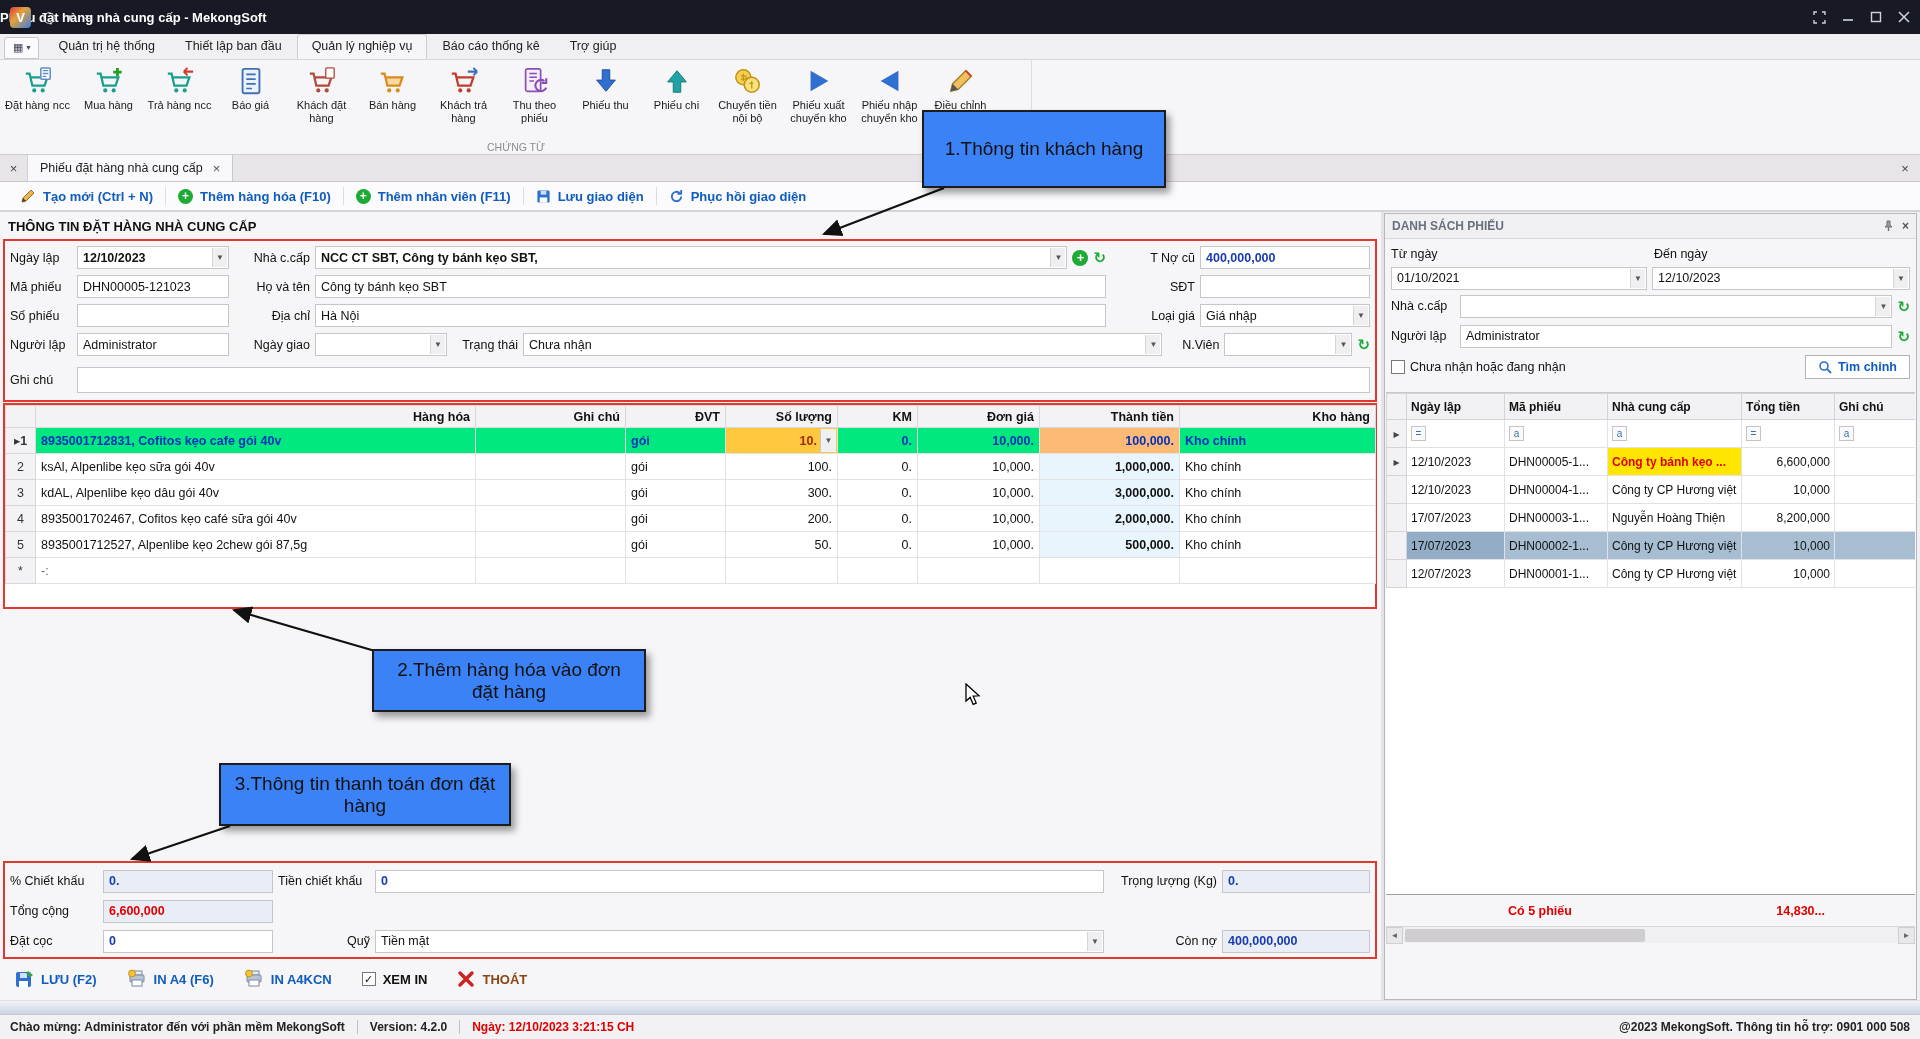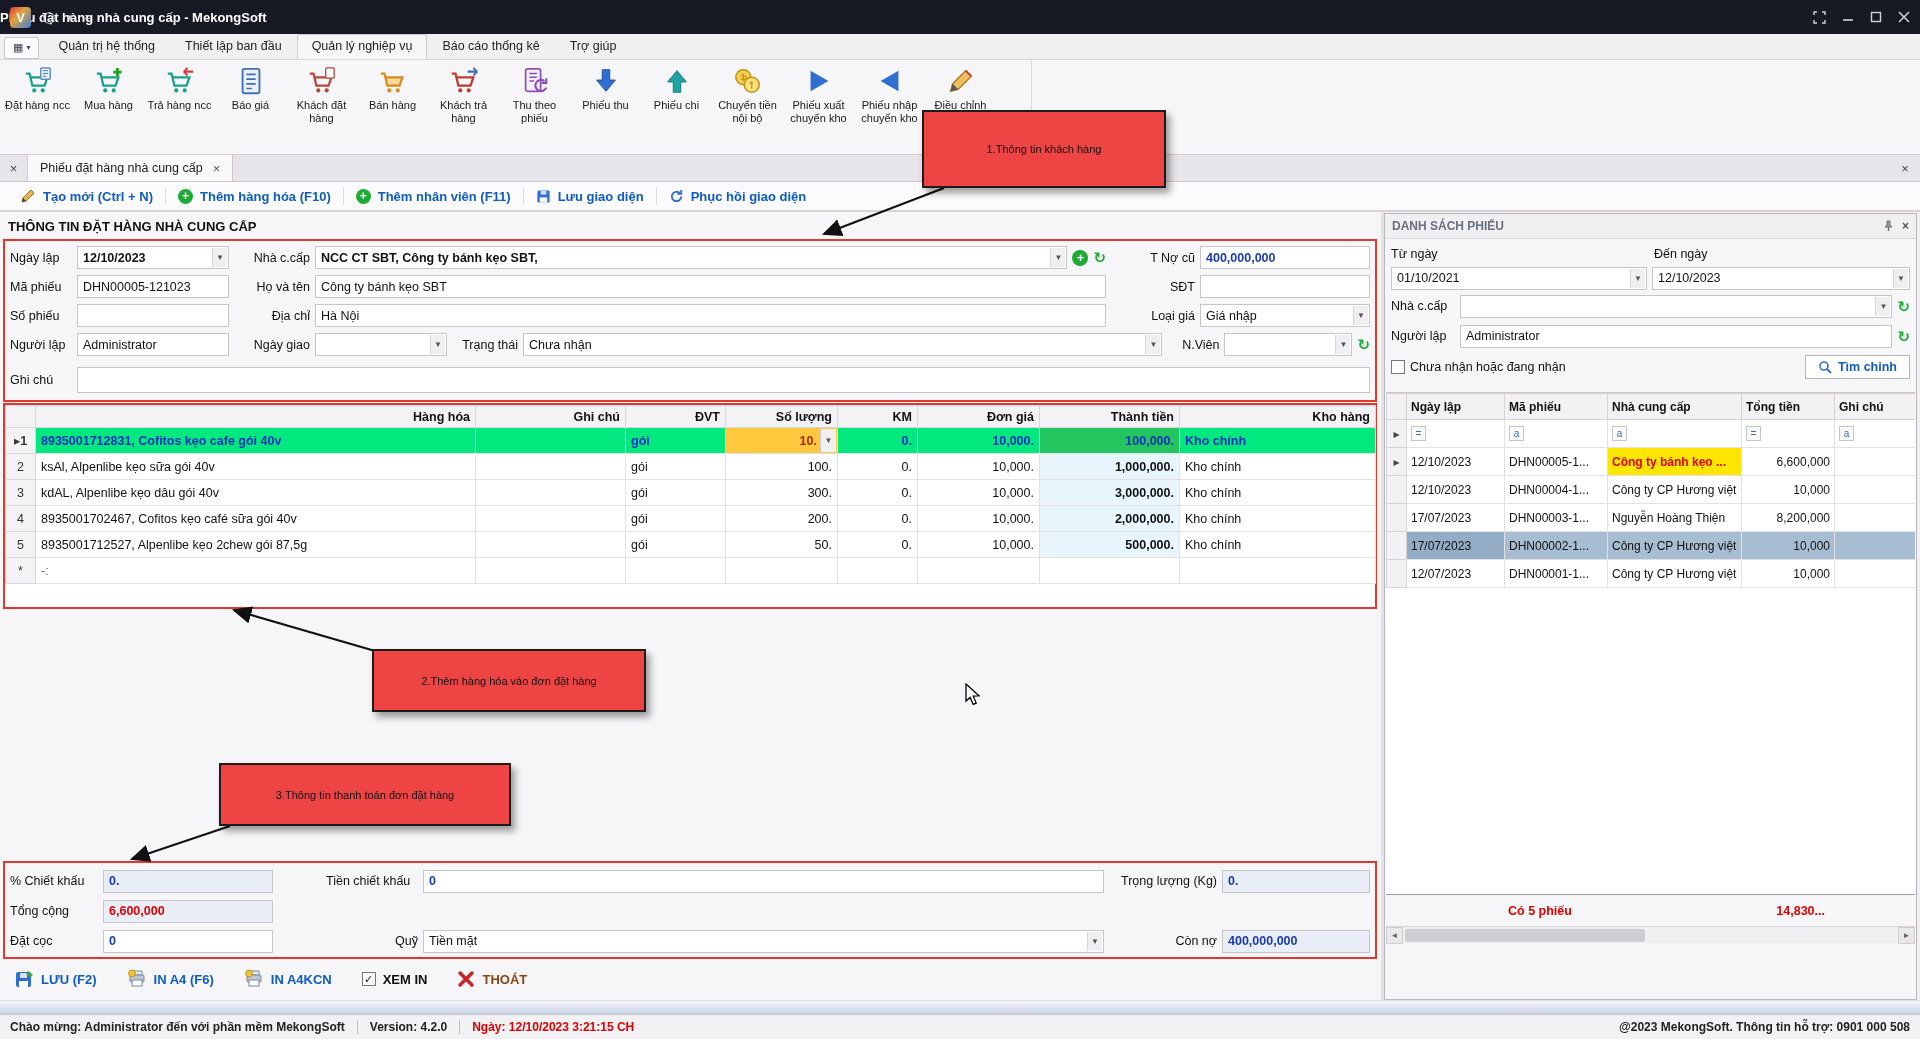--- a/index.html
+++ b/index.html
@@ -48,21 +48,21 @@
   .left-area { position:absolute; top:212px; left:0; width:1381px; height:789px; background:#f6f5f7; }
   .section-title { position:absolute; top:7px; left:8px; font-weight:bold; font-size:13px; color:#101010; }
   .red-box { position:absolute; border:2px solid #e0392e; }
   .form-box { top:27px; left:3px; width:1374px; height:163px; background:#f6f5f7; padding-top:2px; }
   .grid-box { top:191px; left:3px; width:1374px; height:206px; background:#fff; }
   .pay-box { top:649px; left:3px; width:1374px; height:98px; background:#f6f5f7; padding-top:3px; }
 
   .frow { display:flex; align-items:center; height:29px; padding:0 5px; gap:5px; }
   .flabel { font-size:12.5px; color:#111; flex:none; }
   .tr { text-align:right; }
-  .w62{width:62px;} .w66{width:66px;} .w76{width:76px;} .w84{width:84px;} .w52{width:52px;} .w88{width:88px;} .w92{width:92px;margin-left:48px;} .w108{width:108px;}
+  .w62{width:62px;} .w66{width:66px;} .w76{width:76px;} .w84{width:84px;} .w52{width:52px;} .w88{width:88px;} .w92{width:92px;} .w108{width:108px;}
   .fld { height:23px; background:#fff; border:1px solid #c6c6c6; display:flex; align-items:center; padding:0 5px; font-size:12.5px; position:relative; overflow:hidden; flex:none; }
   .fld .val { white-space:nowrap; overflow:hidden; }
   .flex1 { flex:1 1 auto; }
   .f152{width:152px;} .f170{width:170px;} .f132{width:132px;} .f128{width:128px;} .f148{width:148px;}
   .combo { padding-right:18px; }
   .combo .arr { position:absolute; right:1px; top:1px; bottom:1px; width:15px; background:#efeef0; border-left:1px solid #d5d5d5; display:flex; align-items:center; justify-content:center; font-size:8px; color:#555; }
   .rnum { }
   .bold { font-weight:bold; }
   .blue { color:#1a3bb0; }
   .redv { color:#e00000; }
@@ -75,21 +75,21 @@
   table.grid { border-collapse:collapse; width:1370px; table-layout:fixed; background:#fff; font-size:12.5px; }
   .grid th { background:#f3f2f4; border:1px solid #d9d7db; font-weight:bold; text-align:right; padding:1px 5px; height:22px; color:#111; }
   .grid td { border:1px solid #e3e1e5; padding:1px 5px; height:26px; white-space:nowrap; overflow:hidden; }
   .grid td.num { text-align:right; }
   .grid td.rowind { background:#f3f2f4; text-align:center; color:#333; border-color:#d9d7db; padding:1px 2px; }
   .grid tr.sel td { background:#00e87e; color:#0030c0; font-weight:bold; }
   .grid tr.sel td.rowind { background:#f3f2f4; color:#333; }
   .grid tr.sel td.qtyhl { background:#ffc83d; color:#a52a00; position:relative; padding-right:20px; }
   .qty-arr { position:absolute; right:1px; top:1px; bottom:1px; width:16px; background:#f0f0f0; border-left:1px solid #c9c9c9; color:#555; font-size:8px; display:flex; align-items:center; justify-content:center; }
   .grid td.ttcol { background:#e9f5fc; font-weight:bold; }
-  .grid tr.sel td.ttcol { background:#22c55e; }
+  .grid tr.sel td.ttcol { background:#fdba74; }
   .grid td.muted { color:#666; }
 
   
   .prow { display:flex; align-items:center; height:30px; padding:0 5px; gap:5px; }
 
   
   .btn-bar { position:absolute; top:751px; left:0; width:1377px; height:32px; display:flex; align-items:center; gap:30px; padding-left:14px; }
   .fbtn { display:flex; align-items:center; gap:7px; font-weight:bold; color:#0f5cc0; font-size:13px; }
   .fbtn.dark { color:#111; }
   .fbtn.exit { color:#8b4513; }
@@ -120,21 +120,21 @@
   .search-btn { margin-left:auto; display:flex; align-items:center; gap:6px; height:24px; padding:0 12px; background:#fff; border:1px solid #b5b3b7; color:#0f5cc0; font-weight:bold; font-size:12.5px; }
 
   
   .win-gradient { position:absolute; bottom:25px; left:0; right:0; height:14px; background:linear-gradient(to bottom,#f4f3f5,#c8d4e8); border-top:1px solid #e2e0e4; }
   .statusbar { position:absolute; bottom:0; left:0; right:0; height:25px; background:#f2f1f3; border-top:1px solid #c9c7cb; display:flex; align-items:center; font-size:12px; font-weight:bold; color:#222; padding:0 10px; gap:12px; }
   .sb-sep { width:1px; height:14px; background:#c2c0c4; }
   .sb-date { color:#e00000; }
   .sb-right { margin-left:auto; }
 
   
-  .callout { position:absolute; background:#ef4444; border:2px solid #1c1c1c; box-shadow:4px 5px 7px rgba(0,0,0,.38); display:flex; align-items:center; justify-content:center; font-size:11px; color:#111; z-index:60; padding:20px 10px; text-align:center; }
+  .callout { position:absolute; background:#3b82f6; border:2px solid #1c1c1c; box-shadow:4px 5px 7px rgba(0,0,0,.38); display:flex; align-items:center; justify-content:center; font-size:19px; color:#111; z-index:60; padding:20px 10px; text-align:center; }
   #co1 { left:922px; top:110px; width:244px; height:78px; }
   #co2 { left:372px; top:649px; width:274px; height:63px; }
   #co3 { left:219px; top:763px; width:292px; height:63px; }
   .overlay { position:absolute; left:0; top:0; z-index:55; pointer-events:none; }
   .cursor { position:absolute; left:962px; top:683px; z-index:70; pointer-events:none; }
 
   .vdiv { position:absolute; top:212px; left:1381px; width:3px; bottom:39px; background:#e4e2e6; }
 </style>
 </head>
 <body>
@@ -321,20 +321,21 @@
           <span class="ic">
               <svg viewBox="0 0 32 32">
                 <path d="M5 27l2-8L21 5l6 6L13 25z" fill="#f0c060" stroke="#a87d28" stroke-width="1.6"></path>
                 <path d="M5 27l8-2-6-6z" fill="#555"></path>
                 <path d="M21 5l6 6" stroke="#d23b2e" stroke-width="2"></path>
               </svg>
             </span>
           <span>Điều chỉnh tồn</span>
         </div>
       </div>
+      <div class="rb-caption">CHỨNG TỪ</div>
     </div>
   </div>
 
   <div class="doc-tabs">
     <span class="dt-close">×</span>
     <span class="doc-tab">
       <span>Phiếu đặt hàng nhà cung cấp</span>
       <span class="dt-x">×</span>
     </span>
     <span class="dt-right">×</span>

